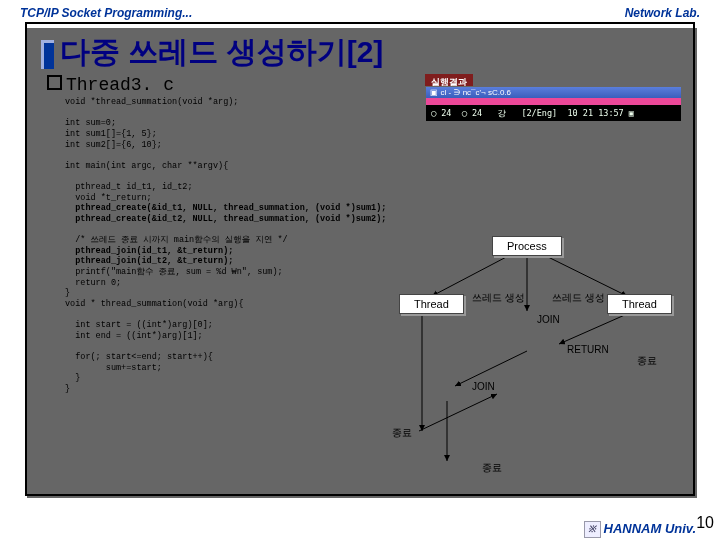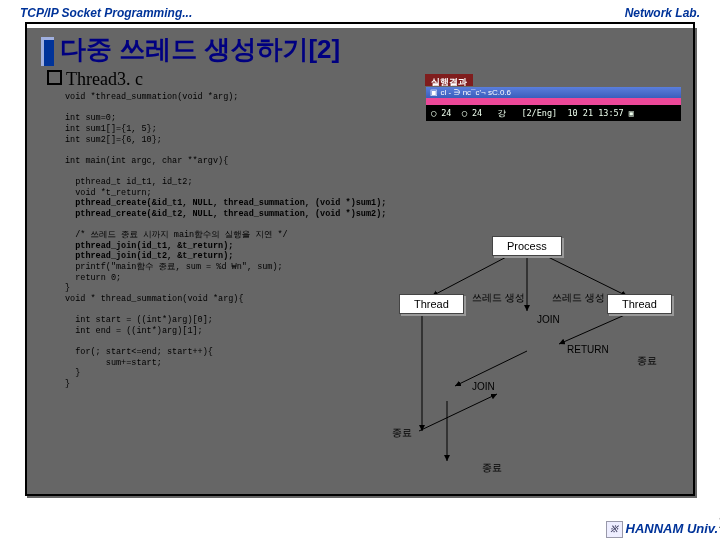--- a/index.html
+++ b/index.html
@@ -29,35 +29,35 @@
   .shadow {
     position: absolute;
     background: #666;
     top: 28px; left: 27px;
     width: 670px; height: 470px;
     z-index: -1;
   }
   .title {
     font-family: "Malgun Gothic", Arial, sans-serif;
     font-weight: bold;
-    font-size: 26px;
+    font-size: 30px;
     color: #000080;
     padding: 8px 10px 4px 14px;
   }
   .title .bar {
     display: inline-block;
     width: 10px; height: 26px;
     background: #003399;
     border-left: 3px solid #a0b0e0;
     border-top: 3px solid #a0b0e0;
     vertical-align: middle;
     margin-right: 6px;
   }
   .subtitle {
-    font-family: Liberation Serif, serif;
+    font-family: Liberation Mono, monospace;
     font-size: 18px;
     font-weight: 400;
     padding: 0 0 0 20px;
     margin-top: -2px;
   }
   .bullet-sq {
     display: inline-block;
     width: 11px; height: 11px;
     border: 2px solid #000;
     margin-right: 4px;
@@ -117,21 +117,21 @@
     padding: 3px 14px;
     position: absolute;
     font-family: "Malgun Gothic", Arial;
     font-size: 11px;
     box-shadow: 2px 2px 0 #999;
   }
   .lbl { position: absolute; font-size: 10px; }
   svg { position: absolute; top:0; left:0; }
   .footer {
     position: absolute;
-    bottom: 2px; right: 2px;
+    bottom: 2px; right: 24px;
     font-style: italic;
     font-weight: bold;
     color: #003399;
     font-size: 13px;
   }
   .logo-sq {
     display: inline-block;
     width: 15px; height: 15px;
     background: #eef;
     border: 1px solid #99a;

